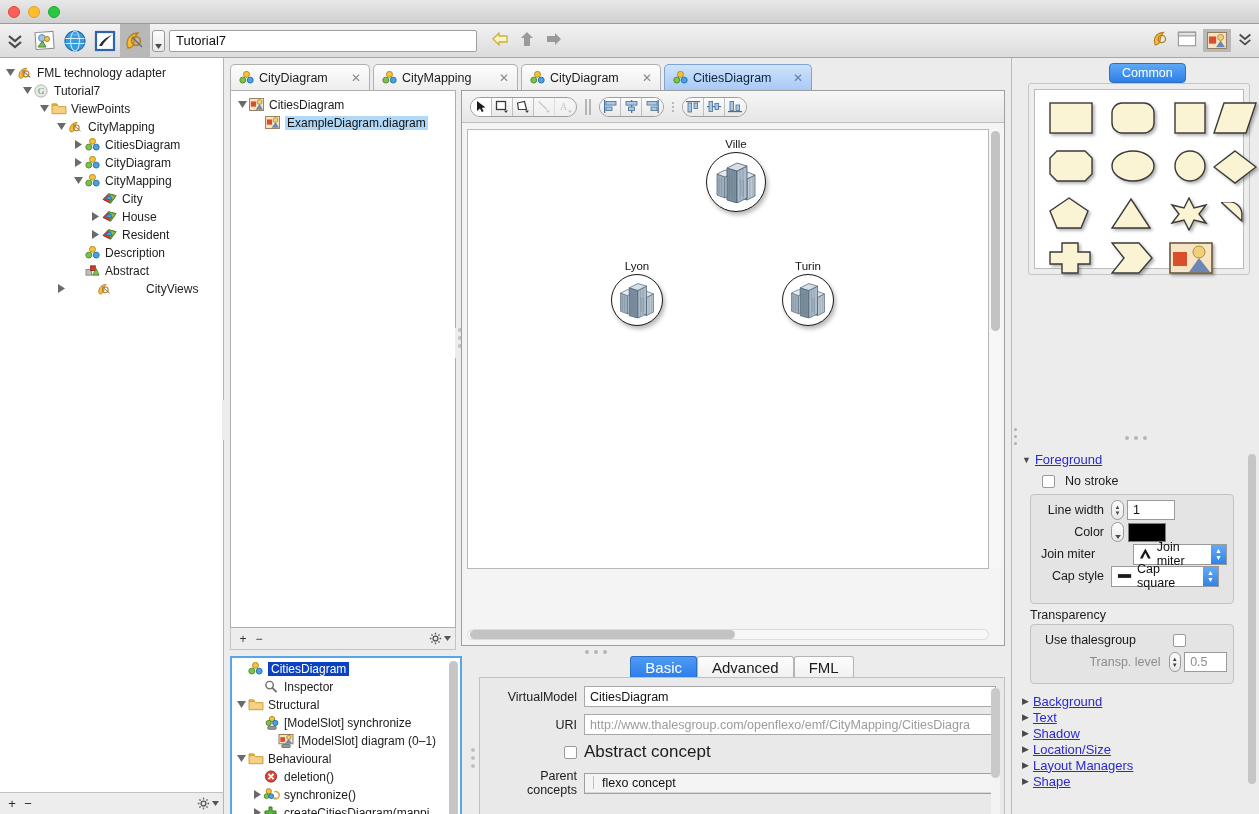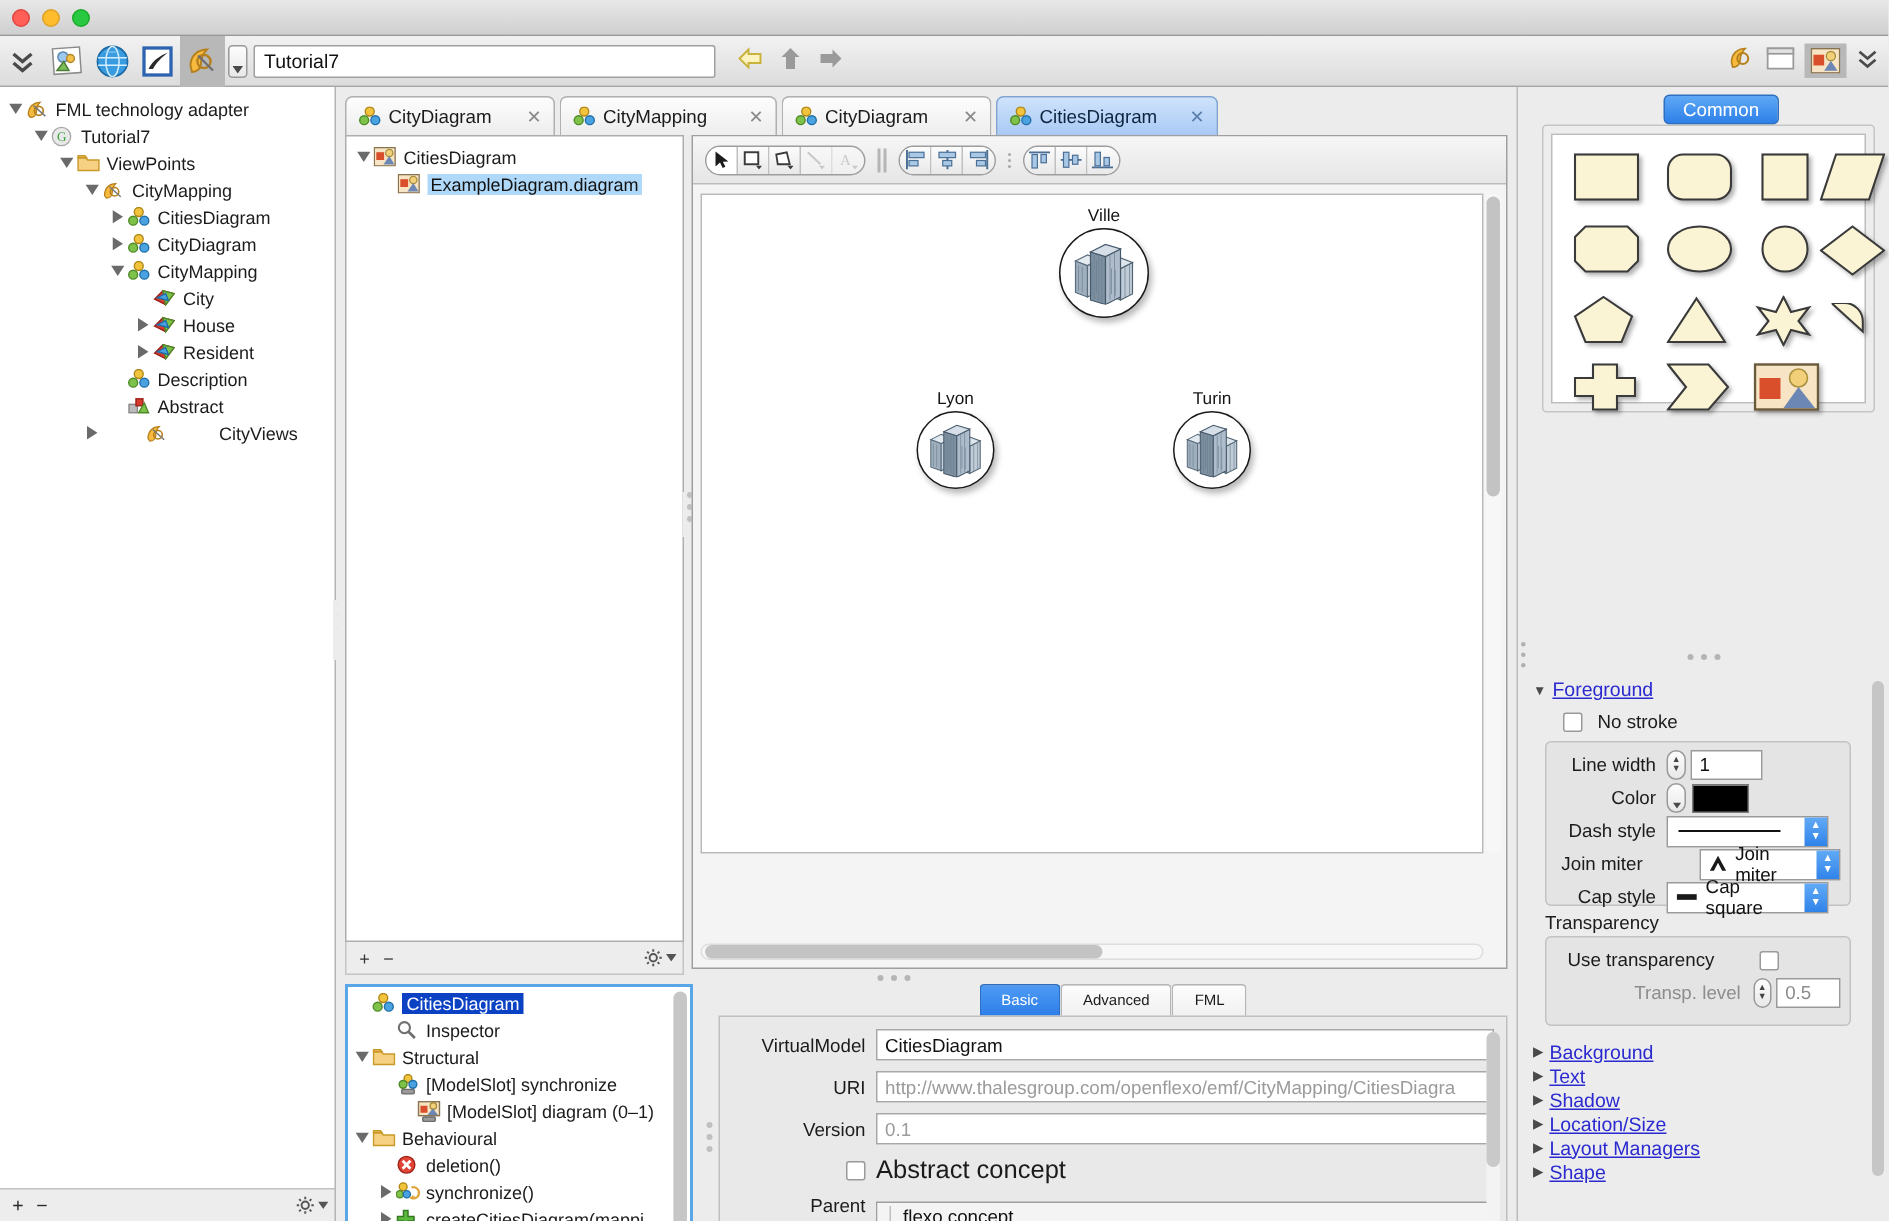--- a/index.html
+++ b/index.html
@@ -163,21 +163,21 @@
   .ctree-row.sel { background:#0b42c4; color:#fff; }
 
   
   .props {
     position:absolute; left:254px; top:598px; width:526px; height:200px;
     background:#ececec;
   }
   .ptabs { display:flex; justify-content:center; gap:0; height:22px; }
   .ptab {
     height:22px; padding:0 14px; display:flex; align-items:center;
-    font-size:10px; border:1px solid #b5b5b5; border-bottom:none;
+    font-size:15px; border:1px solid #b5b5b5; border-bottom:none;
     background:linear-gradient(to bottom,#fdfdfd,#f0f0f0); color:#1b1b1b;
     border-radius:3px 3px 0 0;
   }
   .ptab.sel { background:linear-gradient(to bottom,#4e9bf5,#2c7de8); color:#fff; border-color:#2f6fc0; }
   .pbody {
     position:absolute; left:0; top:21px; width:526px; height:179px;
     background:#e9e9e9; border:1px solid #c0c0c0;
     padding:8px 8px 0 8px;
   }
   .prow { display:flex; align-items:center; margin-bottom:7px; }
@@ -912,24 +912,20 @@
       <div class="pbody">
         <div class="prow">
           <div class="plabel">VirtualModel</div>
           <div class="pinput">CitiesDiagram</div>
         </div>
         <div class="prow">
           <div class="plabel">URI</div>
           <div class="pinput ph">http://www.thalesgroup.com/openflexo/emf/CityMapping/CitiesDiagra</div>
         </div>
         <div class="prow">
-          <div class="plabel">Version</div>
-          <div class="pinput ph">0.1</div>
-        </div>
-        <div class="prow">
           <div class="plabel" style="display:flex;justify-content:flex-end;">
             <span class="cbx"></span>
           </div>
           <div style="font-size:17px;color:#1b1b1b;">Abstract concept</div>
         </div>
         <div class="prow" style="margin-bottom:0;">
           <div class="plabel">Parent concepts</div>
           <div class="ptable">
             <div class="ptable-head">flexo concept</div>
           </div>
@@ -1029,34 +1025,20 @@
           <div class="txtfield" style="width:48px;margin-left:3px;">1</div>
         </div>
         <div class="grow">
           <div class="glabel">Color</div>
           <div style="width:13px;height:20px;border:1px solid #9a9a9a;border-radius:7px;background:linear-gradient(to bottom,#fdfdfd,#e8e8e8);display:flex;align-items:flex-end;justify-content:center;padding-bottom:2px;">
             <svg width="6" height="4" viewBox="0 0 7 5">
                 <path d="M0 0h7L3.5 5z" fill="#4a4a4a"></path>
               </svg>
           </div>
           <div id="color-swatch" style="width: 38px; height: 19px; margin-left: 4px; border: 1px solid rgb(125, 125, 125); background: rgb(0, 0, 0);"></div>
-        </div>
-        <div class="grow">
-          <div class="glabel">Dash style</div>
-          <div class="combo" style="width:108px;">
-            <div class="combo-text">
-              <svg width="72" height="6" viewBox="0 0 72 6">
-                  <line x1="2" y1="3" x2="70" y2="3" stroke="#111" stroke-width="1.4"></line>
-                </svg>
-            </div>
-            <div class="combo-arrow">
-                <span>▲</span>
-                <span>▼</span>
-              </div>
-          </div>
         </div>
         <div class="grow">
           <div class="glabel">Join miter</div>
           <div class="combo" style="width:108px;margin-left:31px;">
             <div class="combo-text">
               <svg width="14" height="12" viewBox="0 0 14 12">
                   <path d="M7 0 L13 11 L10 11 L7 5 L4 11 L1 11 Z" fill="#1a1a1a"></path>
                 </svg>
               <span>Join miter</span>
             </div>
@@ -1079,21 +1061,21 @@
                 <span>▲</span>
                 <span>▼</span>
               </div>
           </div>
         </div>
       </div>
 
       <div class="trans-label">Transparency</div>
       <div class="trans-box">
         <div class="grow" style="margin-top:4px;">
-          <div style="width:136px;font-size:12.5px;color:#1b1b1b;padding-left:8px;">Use transparency</div>
+          <div style="width:136px;font-size:12.5px;color:#1b1b1b;padding-left:8px;">Use thalesgroup</div>
           <span class="cbx"></span>
         </div>
         <div class="grow">
           <div style="width:136px;text-align:right;padding-right:8px;font-size:12.5px;color:#8d8d8d;">Transp. level</div>
           <div class="spinner">
               <span>▲</span>
               <span>▼</span>
             </div>
           <div class="txtfield" style="width:44px;margin-left:3px;color:#8d8d8d;">0.5</div>
         </div>

